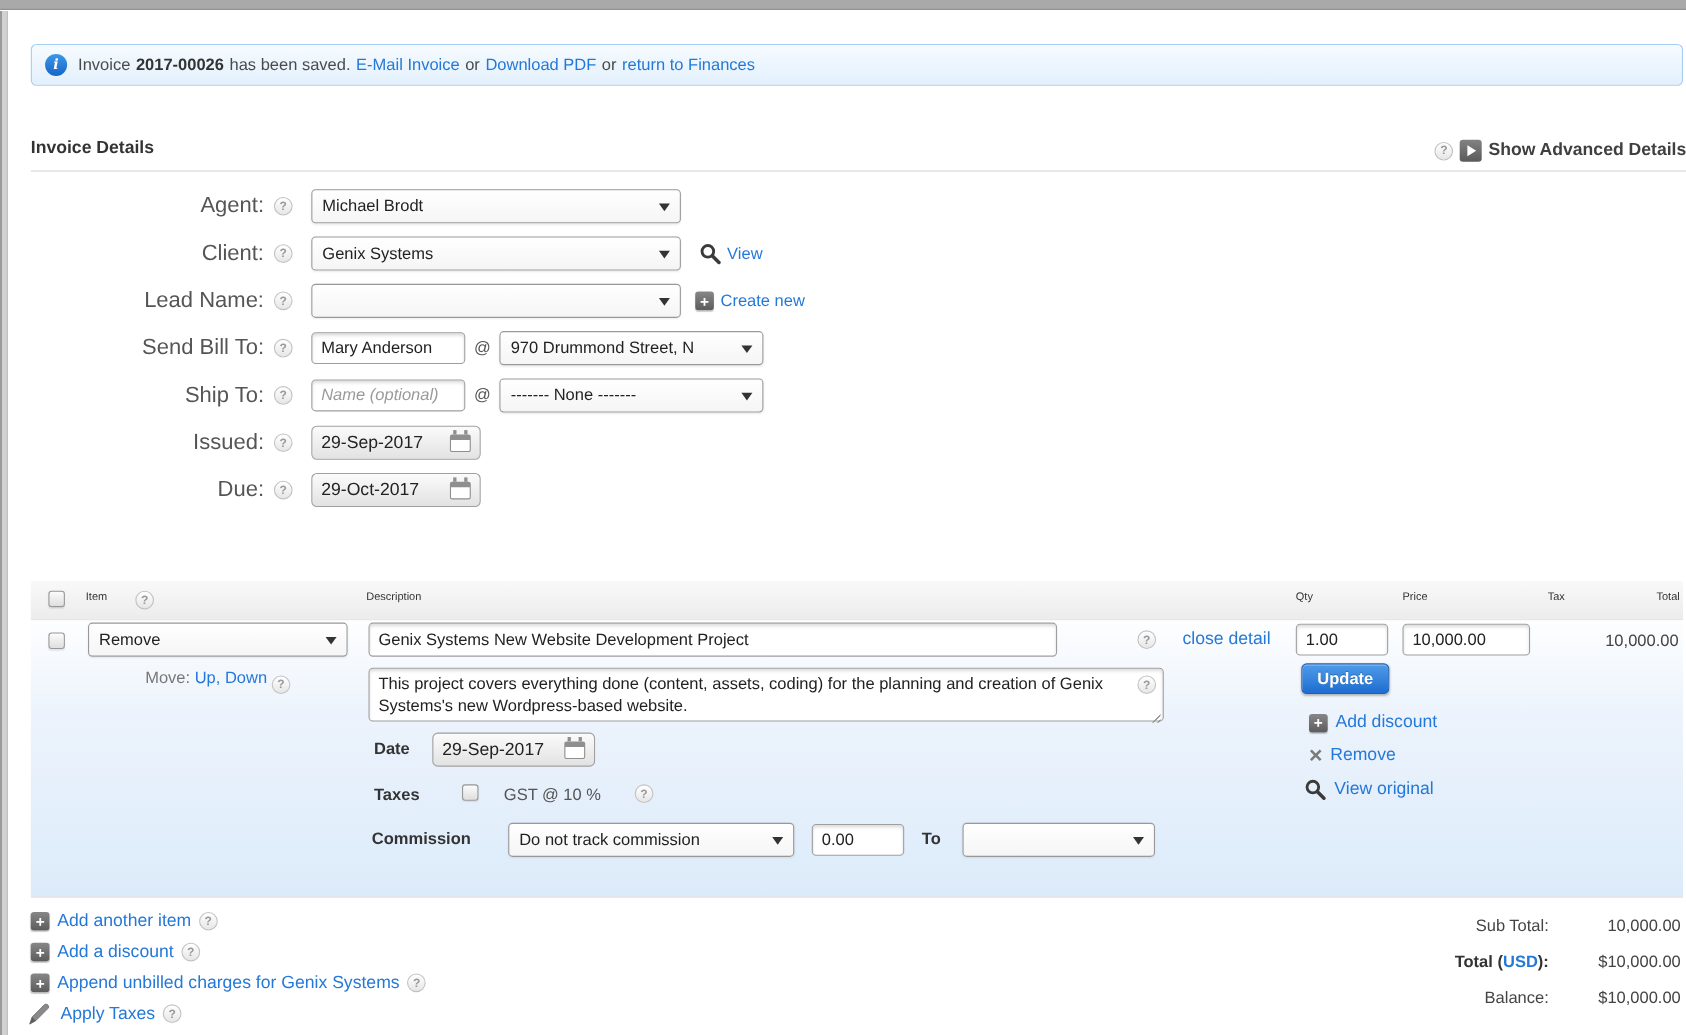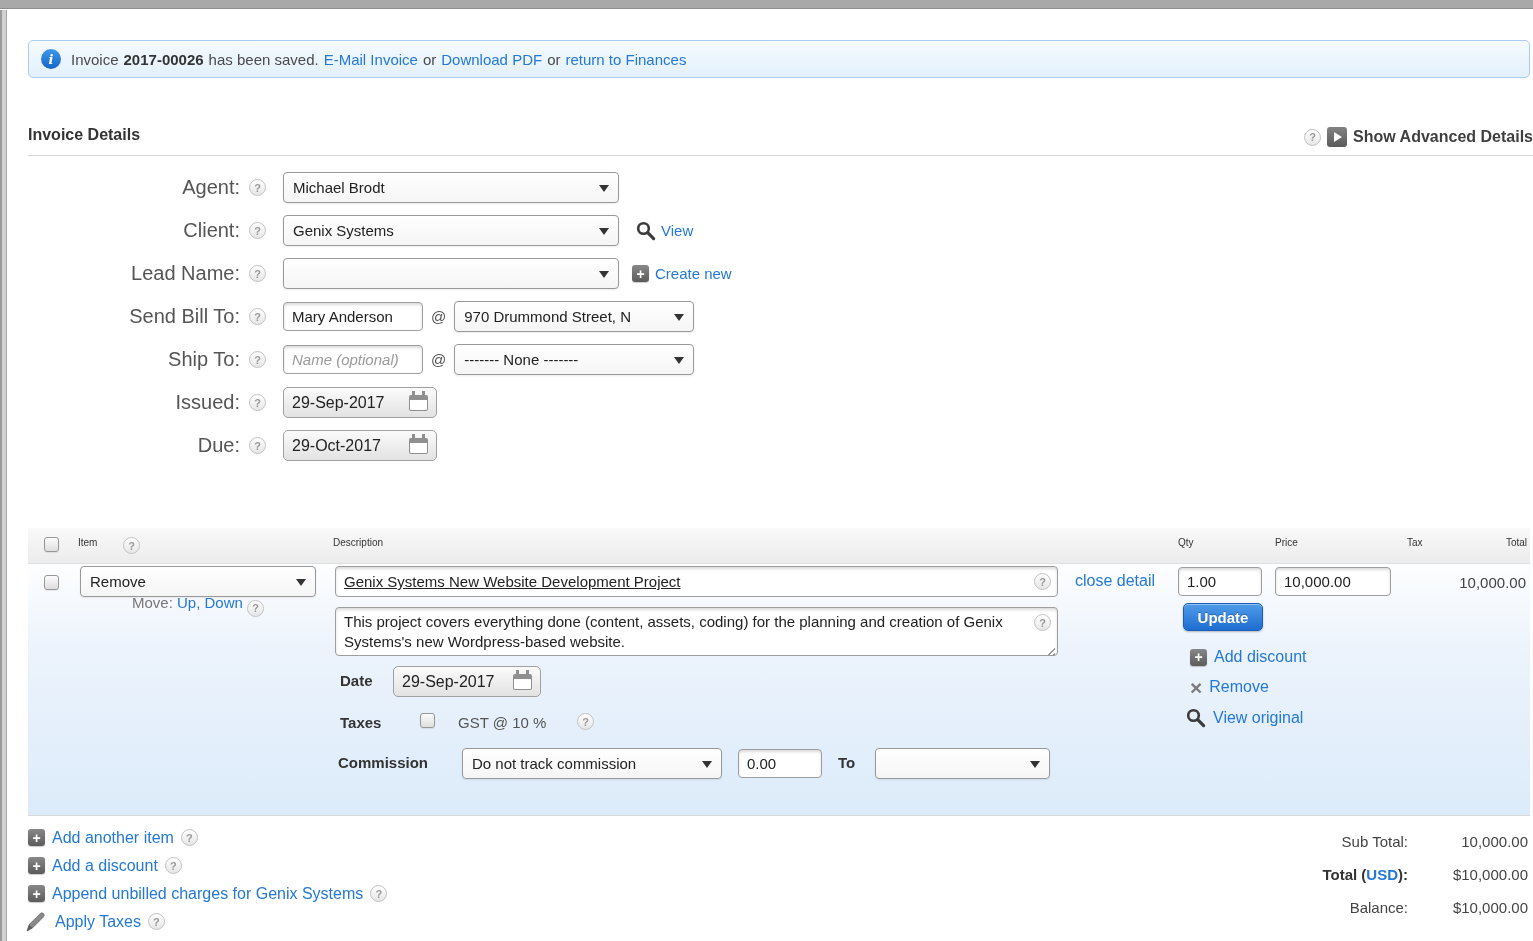--- a/index.html
+++ b/index.html
@@ -85,21 +85,21 @@
     background:linear-gradient(#f9f9f9,#ececec); border-bottom:1px solid #e0e0e0; }
   .thead .col { position:absolute; top:9px; font-weight:normal; color:#333; font-size:10px; }
   .cb { width:15px; height:15px; border:1px solid #979797; border-radius:3px;
     background:linear-gradient(#fcfcfc,#dedede); box-shadow:0 1px 1px rgba(0,0,0,.08);
     display:inline-block; cursor:pointer; flex:none; }
 
   .item-block { position:absolute; left:28px; top:564px; width:1502px; height:252px;
     background:linear-gradient(180deg,#fdfeff 0%,#ecf3fc 35%,#dcebfa 100%);
     border-bottom:1px solid #d9d9d9; }
   .ib { position:absolute; }
-  .move-row { left:52px; top:30px; width:236px; text-align:center; color:#777; font-size:15px; }
+  .move-row { left:52px; top:44px; width:236px; text-align:center; color:#777; font-size:15px; }
   .btn-update { position:absolute; left:1155px; top:39px; width:80px; height:28px;
     background:linear-gradient(#4f9ce9,#1e6dd0); border:1px solid #1a5eb8; border-radius:5px;
     color:#fff; font-weight:bold; font-size:15px; font-family:inherit; cursor:pointer;
     box-shadow:inset 0 1px 0 rgba(255,255,255,.4),0 1px 2px rgba(0,0,0,.25);
     text-shadow:0 -1px 0 rgba(0,0,0,.25); }
   .mini-act { position:absolute; display:flex; align-items:center; gap:7px; font-size:16px; }
   .ta-wrap { position:absolute; left:307px; top:43px; }
   textarea.tin { width:723px; height:49px; resize:none; padding:4px 8px; line-height:20px; overflow:hidden; }
   .resize-grip { position:absolute; right:3px; bottom:3px; width:9px; height:9px;
     background:
@@ -243,21 +243,21 @@
         <span class="arr"></span>
     </div>
 
     <div class="move-row ib">
       <span>Move:</span>
       <a>Up,</a>
       <a>Down</a>
       <span class="q" style="vertical-align:-4px">?</span>
     </div>
 
-    <input class="tin ib" style="left: 307px; top: 2px; width: 723px; height: 31px; text-decoration: underline;" value="Genix Systems New Website Development Project">
+    <input class="tin ib" style="left: 307px; top: 2px; width: 626px; height: 31px;" value="Genix Systems New Website Development Project">
     <span class="q ib" style="left:1006px;top:9px">?</span>
 
     <a class="ib" style="left:1047px;top:8px;font-size:16px">close detail</a>
 
     <input class="tin ib" style="left: 1150px; top: 3px; width: 84px;" value="1.00">
     <input class="tin ib" style="left: 1247px; top: 3px; width: 116px;" value="10,000.00">
     <span class="ib" style="right:4px;top:10px;font-size:15px;color:#444">10,000.00</span>
 
     <button class="btn-update">Update</button>
 

